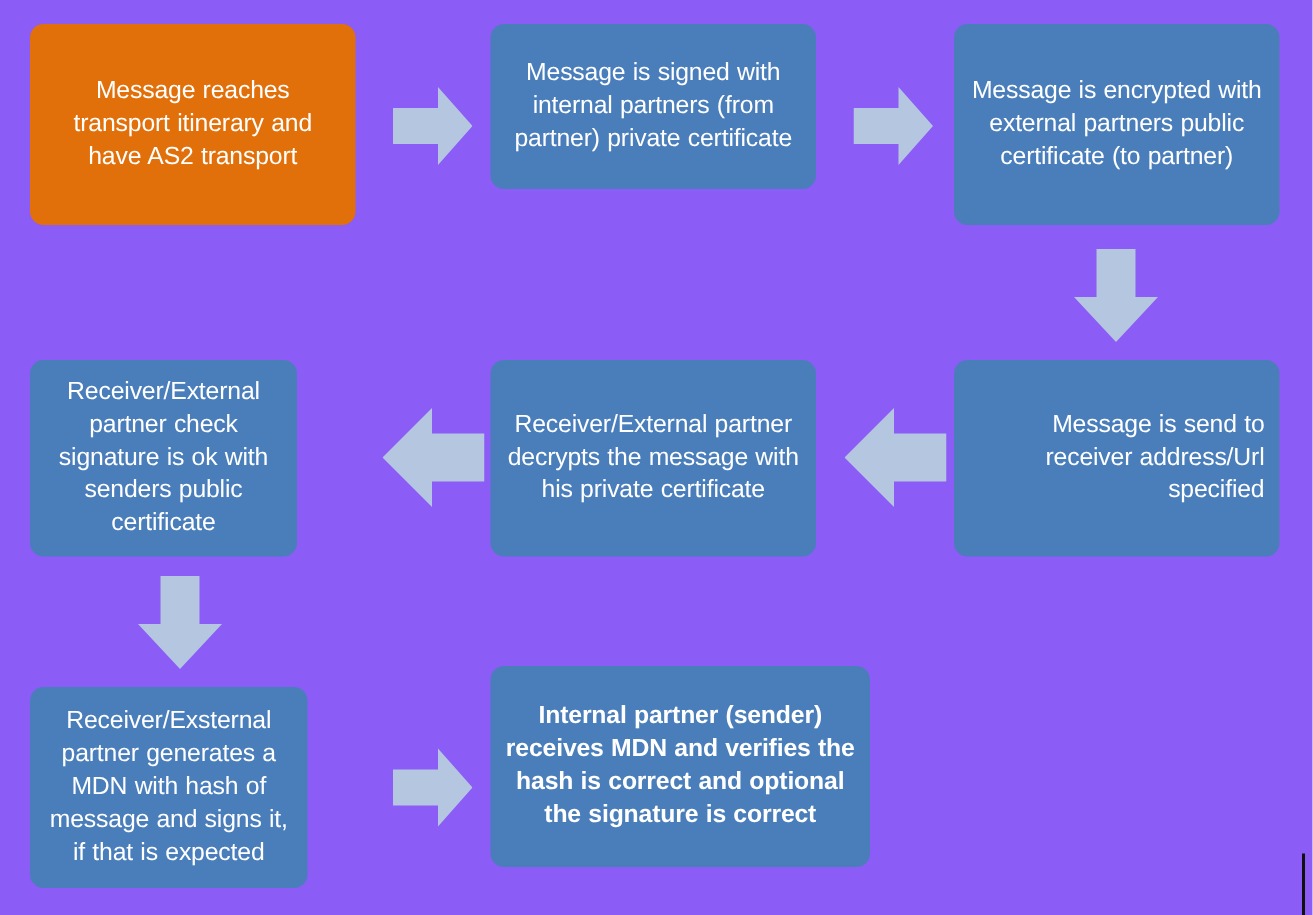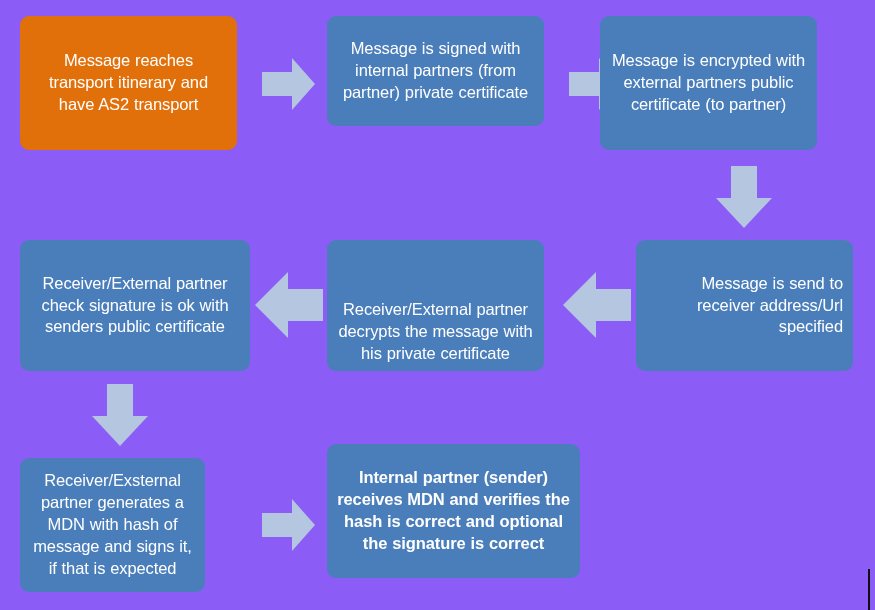--- a/index.html
+++ b/index.html
@@ -70,41 +70,41 @@
   <div class="node node-blue" style="left:327px; top:16px; width:217px; height:110px;">
     <span class="node-text">Message is signed with internal partners (from partner) private certificate</span>
   </div>
 
   <div class="arrow" style="left:569px; top:56px; width:53px; height:56px;">
     <svg viewBox="0 0 53 56" preserveAspectRatio="none" aria-hidden="true">
       <polygon points="0,16 30,16 30,2 53,28 30,54 30,40 0,40" fill="#b4c6e0"></polygon>
     </svg>
   </div>
 
-  <div class="node node-blue" style="left:600px; top:16px; width:217px; height:134px;">
+  <div class="node node-blue" style="left:636px; top:16px; width:217px; height:134px;">
     <span class="node-text">Message is encrypted with external partners public certificate (to partner)</span>
   </div>
 
   <div class="arrow" style="left:714px; top:166px; width:60px; height:62px;">
     <svg viewBox="0 0 60 62" preserveAspectRatio="none" aria-hidden="true">
       <polygon points="17,0 43,0 43,32 58,32 30,62 2,32 17,32" fill="#b4c6e0"></polygon>
     </svg>
   </div>
 
-  <div class="node node-blue" style="left:20px; top:240px; width:230px; height:131px;">
+  <div class="node node-blue" style="left:20px; top:240px; width:178px; height:131px;">
     <span class="node-text">Receiver/External partner check signature is ok with senders public certificate</span>
   </div>
 
   <div class="arrow" style="left:255px; top:272px; width:68px; height:66px;">
     <svg viewBox="0 0 68 66" preserveAspectRatio="none" aria-hidden="true">
       <polygon points="0,33 33,0 33,17 68,17 68,49 33,49 33,66" fill="#b4c6e0"></polygon>
     </svg>
   </div>
 
-  <div class="node node-blue" style="left:327px; top:240px; width:217px; height:131px;align-items:flex-end;">
+  <div class="node node-blue" style="left:327px; top:240px; width:217px; height:131px;">
     <span class="node-text">Receiver/External partner decrypts the message with his private certificate</span>
   </div>
 
   <div class="arrow" style="left:563px; top:272px; width:68px; height:66px;">
     <svg viewBox="0 0 68 66" preserveAspectRatio="none" aria-hidden="true">
       <polygon points="0,33 33,0 33,17 68,17 68,49 33,49 33,66" fill="#b4c6e0"></polygon>
     </svg>
   </div>
 
   <div class="node node-blue" style="left:636px; top:240px; width:217px; height:131px;text-align:right;">

